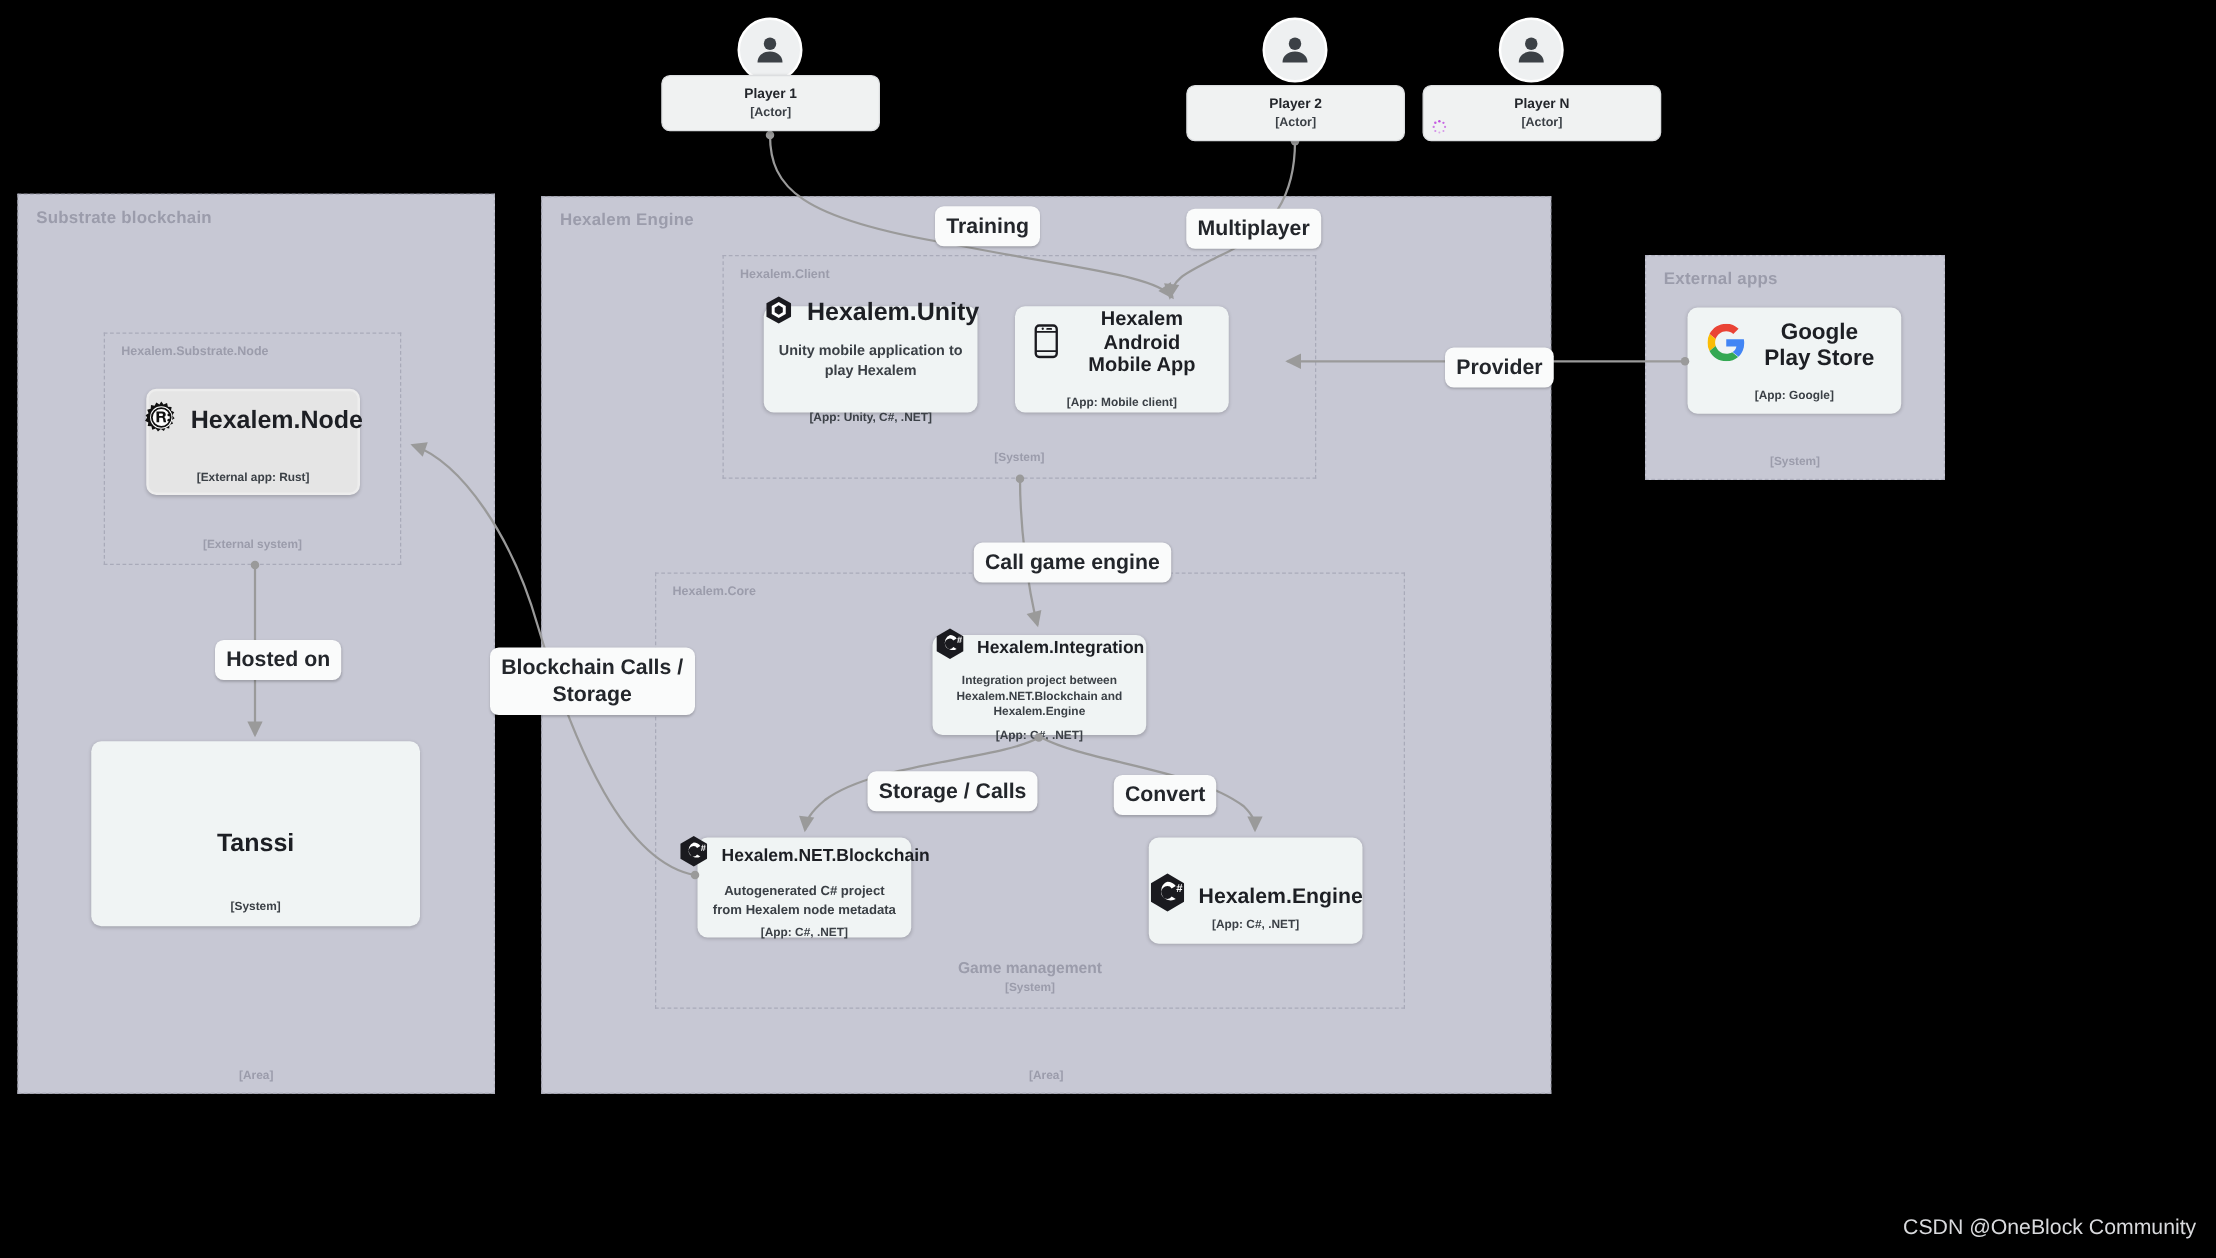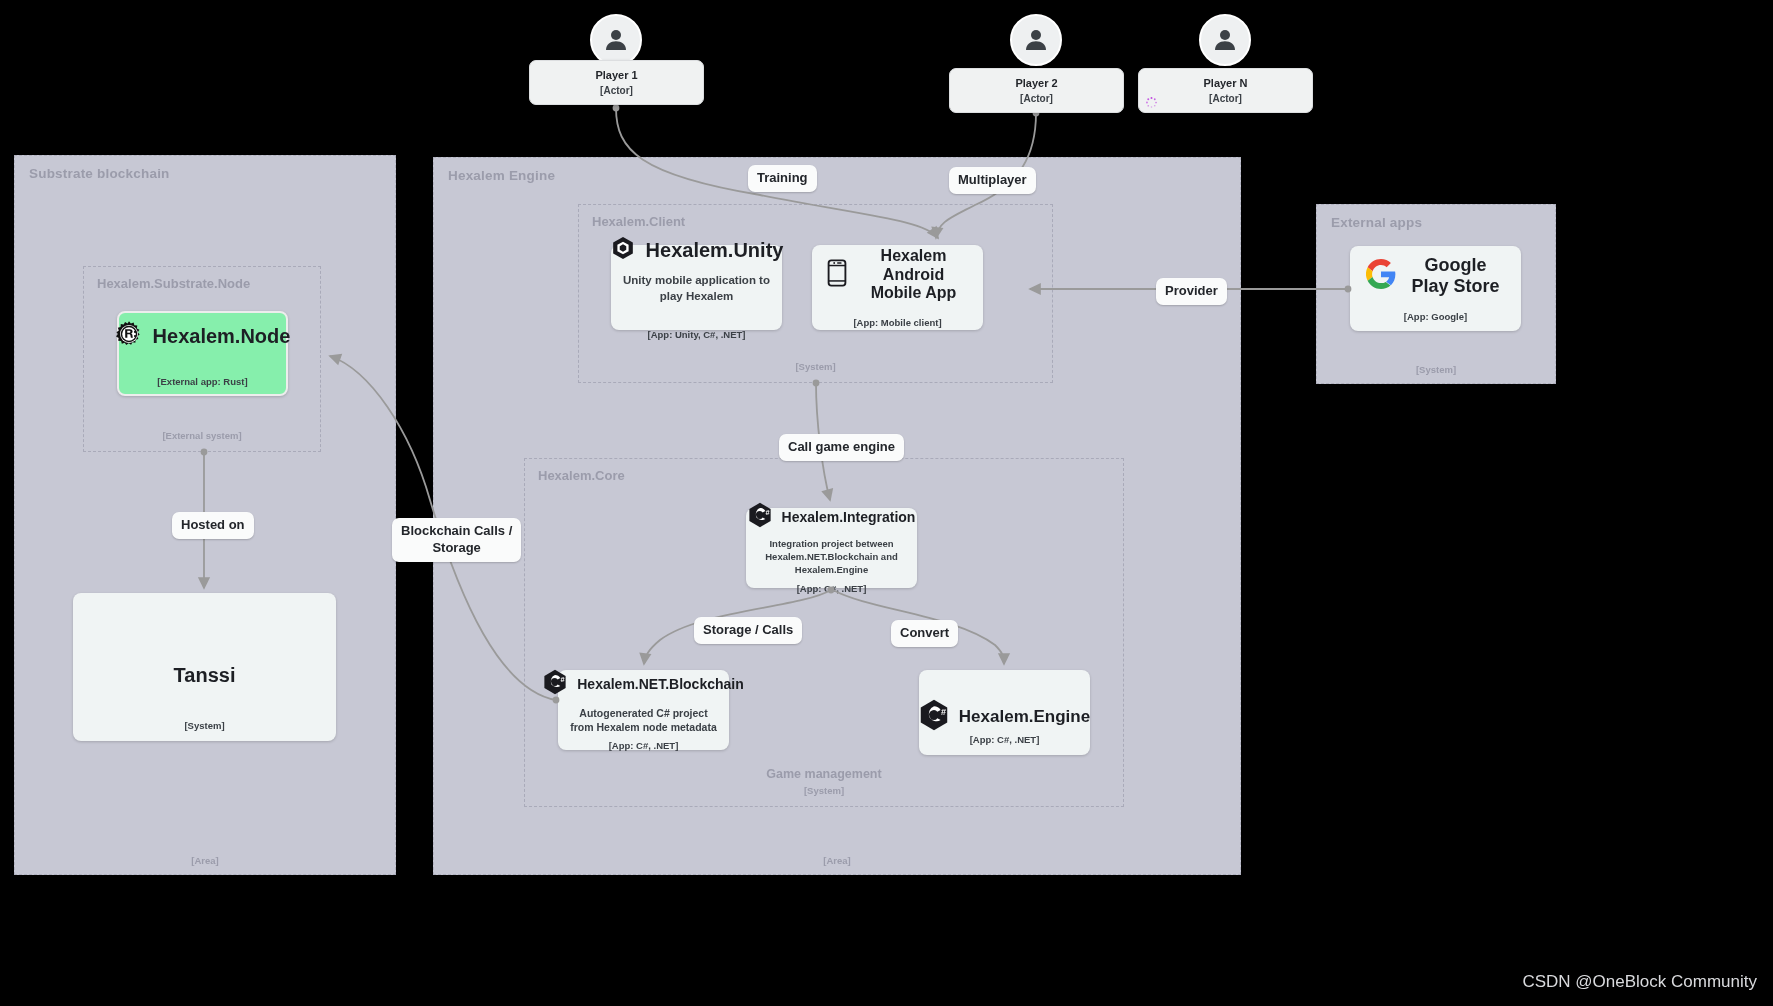--- a/index.html
+++ b/index.html
@@ -30,21 +30,21 @@
     text-align: center; font-size: 9.5px; font-weight: bold; color: #9b9cab;
   }
 
   .subgroup {
     position: absolute;
     background: transparent;
     border: 1.5px dashed #a9aab9;
   }
   .subgroup > .group-title {
     position: absolute; left: 13px; top: 9px;
-    font-size: 13px; font-weight: bold; color: #9b9cab; white-space: nowrap;
+    font-size: 10px; font-weight: bold; color: #9b9cab; white-space: nowrap;
   }
   .subgroup > .group-footer {
     position: absolute; left: 0; right: 0; bottom: 7px;
     text-align: center; font-size: 9.5px; font-weight: bold; color: #9b9cab;
     line-height: 1.55;
   }
   .subgroup > .group-footer .ftitle { font-size: 12.5px; display: block; }
 
   
   .node {
@@ -60,21 +60,21 @@
   .node .row { display: flex; align-items: center; justify-content: center; gap: 10px; }
   .node .title { font-size: 20px; font-weight: bold; color: #1d1f24; line-height: 1.15; }
   .node .title.sm { font-size: 14px; }
   .node .desc {
     font-size: 11.5px; font-weight: bold; color: #3b4046;
     line-height: 1.35; margin-top: 8px;
   }
   .node .tech {
     font-size: 9.5px; font-weight: bold; color: #3b4046; margin-top: 24px;
   }
-  .node.gray { background: #86efac; border: 2px solid #ededed; }
+  .node.gray { background: #e5e5e5; border: 2px solid #ededed; }
 
   
   .actor-box {
     position: absolute;
     background: #f0f2f2; border: 1px solid #dcdee0; border-radius: 7px;
     box-shadow: 0 1px 3px rgba(0,0,0,.22);
     display:flex; flex-direction:column; align-items:center; justify-content:center;
   }
   .actor-box .aname { font-size: 11px; font-weight: bold; color: #23262b; }
   .actor-box .arole { font-size: 10px; font-weight: bold; color: #3b4046; margin-top: 4px; }
@@ -86,21 +86,21 @@
     box-shadow: 0 1px 4px rgba(0,0,0,.28);
     display:flex; align-items:center; justify-content:center;
   }
 
   
   .elabel {
     position: absolute;
     background: #fafbfb; border-radius: 7px;
     box-shadow: 0 1px 2px rgba(0,0,0,.2);
     padding: 5px 9px;
-    font-size: 13px; font-weight: bold; color: #23262b;
+    font-size: 17px; font-weight: bold; color: #23262b;
     text-align: center; line-height: 1.3; white-space: pre-line;
   }
 
   .spinner {
     position: absolute; width: 13px; height: 13px;
   }
 
   .watermark {
     position: absolute; right: 16px; bottom: 14px;
     font-size: 17px; color: #d9dadd; font-family: "Liberation Sans", sans-serif;
@@ -312,21 +312,21 @@
     <div class="aname">Player 2</div>
     <div class="arole">[Actor]</div>
   </div>
 
   <div class="avatar" style="left:1199px; top:14px;">
     <svg width="30" height="30" viewBox="0 0 24 24">
       <circle cx="12" cy="8" r="4" fill="#3c4146"></circle>
       <path d="M4 20c0-4.4 3.6-7 8-7s8 2.6 8 7z" fill="#3c4146"></path>
     </svg>
   </div>
-  <div class="actor-box" style="left:1138px; top:68px; width:175px; height:45px;">
+  <div class="actor-box" style="left:1138px; top:68px; width:191px; height:45px;">
     <div class="aname">Player N</div>
     <div class="arole">[Actor]</div>
     <span class="spinner" style="left:6px; top:26px;">
       <svg width="13" height="13" viewBox="0 0 20 20">
         <g fill="#c04ce0">
           <circle cx="10" cy="3" r="1.5"></circle>
           <circle cx="15" cy="5" r="1.4" opacity=".85"></circle>
           <circle cx="17" cy="10" r="1.3" opacity=".7"></circle>
           <circle cx="15" cy="15" r="1.2" opacity=".55"></circle>
           <circle cx="10" cy="17" r="1.2" opacity=".45"></circle>

